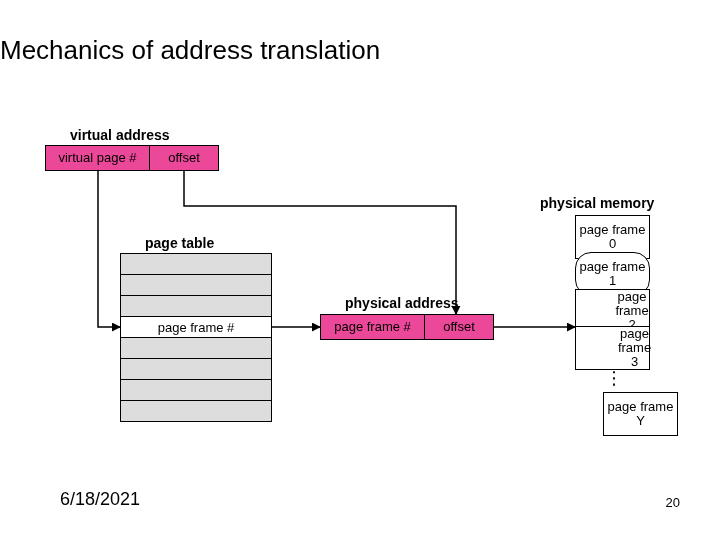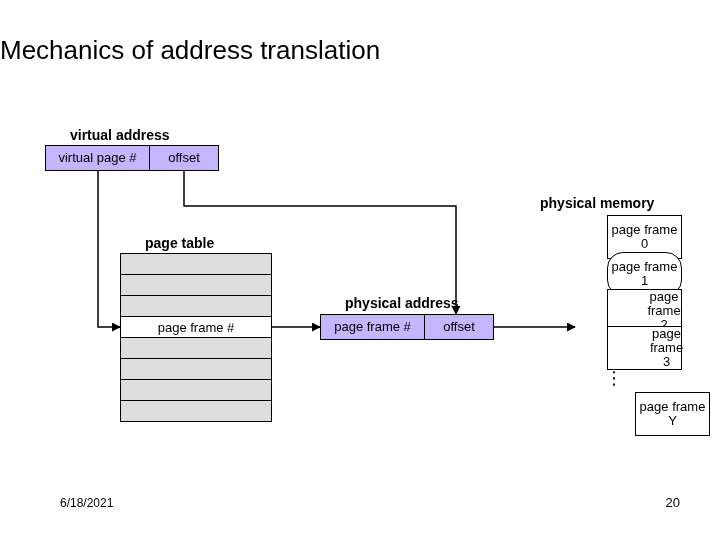--- a/index.html
+++ b/index.html
@@ -22,21 +22,21 @@
   }
   .label {
     position: absolute;
     font-size: 14px;
     font-weight: bold;
     white-space: nowrap;
   }
   .cell {
     position: absolute;
     border: 1px solid #000;
-    background: #c4b5fd;
+    background: #ec4899;
     font-size: 13px;
     display: flex;
     align-items: center;
     justify-content: center;
     text-align: center;
     line-height: 1.15;
   }
   .pt-row {
     position: absolute;
     border: 1px solid #000;
@@ -50,27 +50,26 @@
     border: 1px solid #000;
     background: #fff;
     width: 75px;
     height: 44px;
     font-size: 13px;
     display: flex;
     align-items: center;
     justify-content: center;
     text-align: center;
     line-height: 1.1;
-    margin-left: 32px;
   }
   .footer-date {
     position: absolute;
     left: 60px;
     bottom: 30px;
-    font-size: 12px;
+    font-size: 18px;
   }
   .footer-page {
     position: absolute;
     right: 40px;
     bottom: 30px;
     font-size: 13px;
   }
   .vdots {
     position: absolute;
     font-size: 18px;

